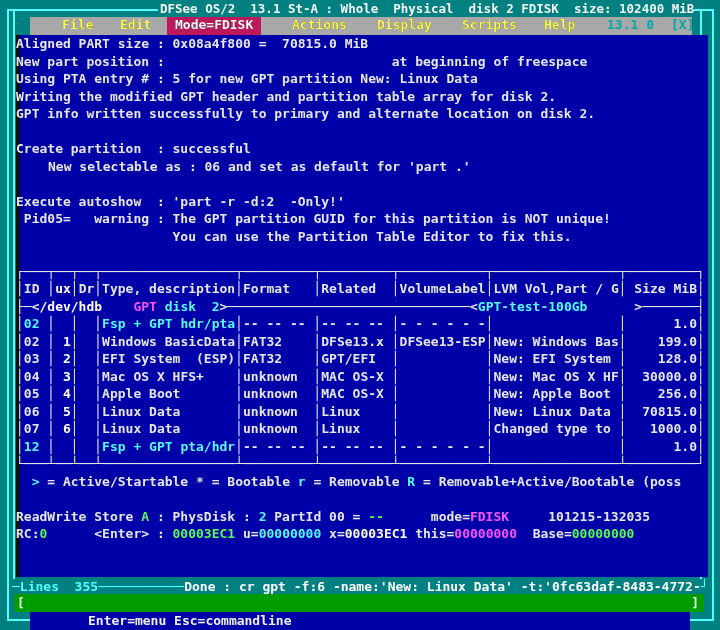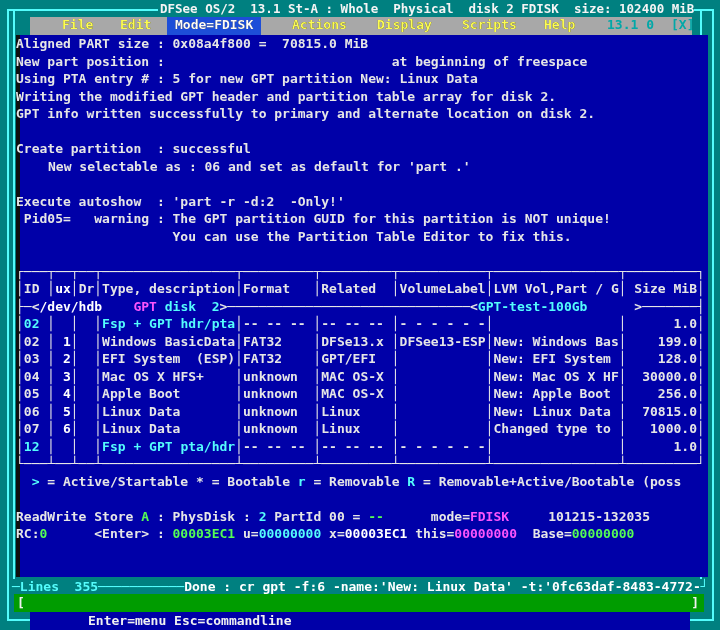--- a/index.html
+++ b/index.html
@@ -12,21 +12,21 @@
   #title-bar-text{
     position:absolute;left:160px;top:1px;
     font:bold 12.5px "DejaVu Sans Mono",monospace;color:#f4f4f4;white-space:pre;
   }
   #menu-bar{position:absolute;left:30px;top:17px;width:662px;height:18px;background:#a8a8a8;}
   .menu-item{
     position:absolute;top:0;height:18px;line-height:18px;
     font:bold 13px "DejaVu Sans Mono",monospace;color:#a8a800;color:#fcfc54;
     text-shadow:0 0 0 #000;white-space:pre;cursor:default;
   }
-  .menu-item.active{background:#1d4ed8;color:#fcfcfc;padding:0 8px;}
+  .menu-item.active{background:#be185d;color:#fcfcfc;padding:0 8px;}
   #menu-version{position:absolute;top:0;left:577px;height:18px;line-height:18px;
     font:bold 13px "DejaVu Sans Mono",monospace;color:#00a8a8;white-space:pre;}
   #menu-close{position:absolute;top:0;left:641px;height:18px;line-height:18px;
     font:bold 13px "DejaVu Sans Mono",monospace;color:#00a8a8;white-space:pre;}
   #blue-panel{
     position:absolute;left:16px;top:35px;width:692px;height:542px;
     background:#0000a8;border-left:4px solid #101010;box-sizing:border-box;
   }
   #screen{position:absolute;left:0;top:0;width:720px;height:576px;}
   .tline{

